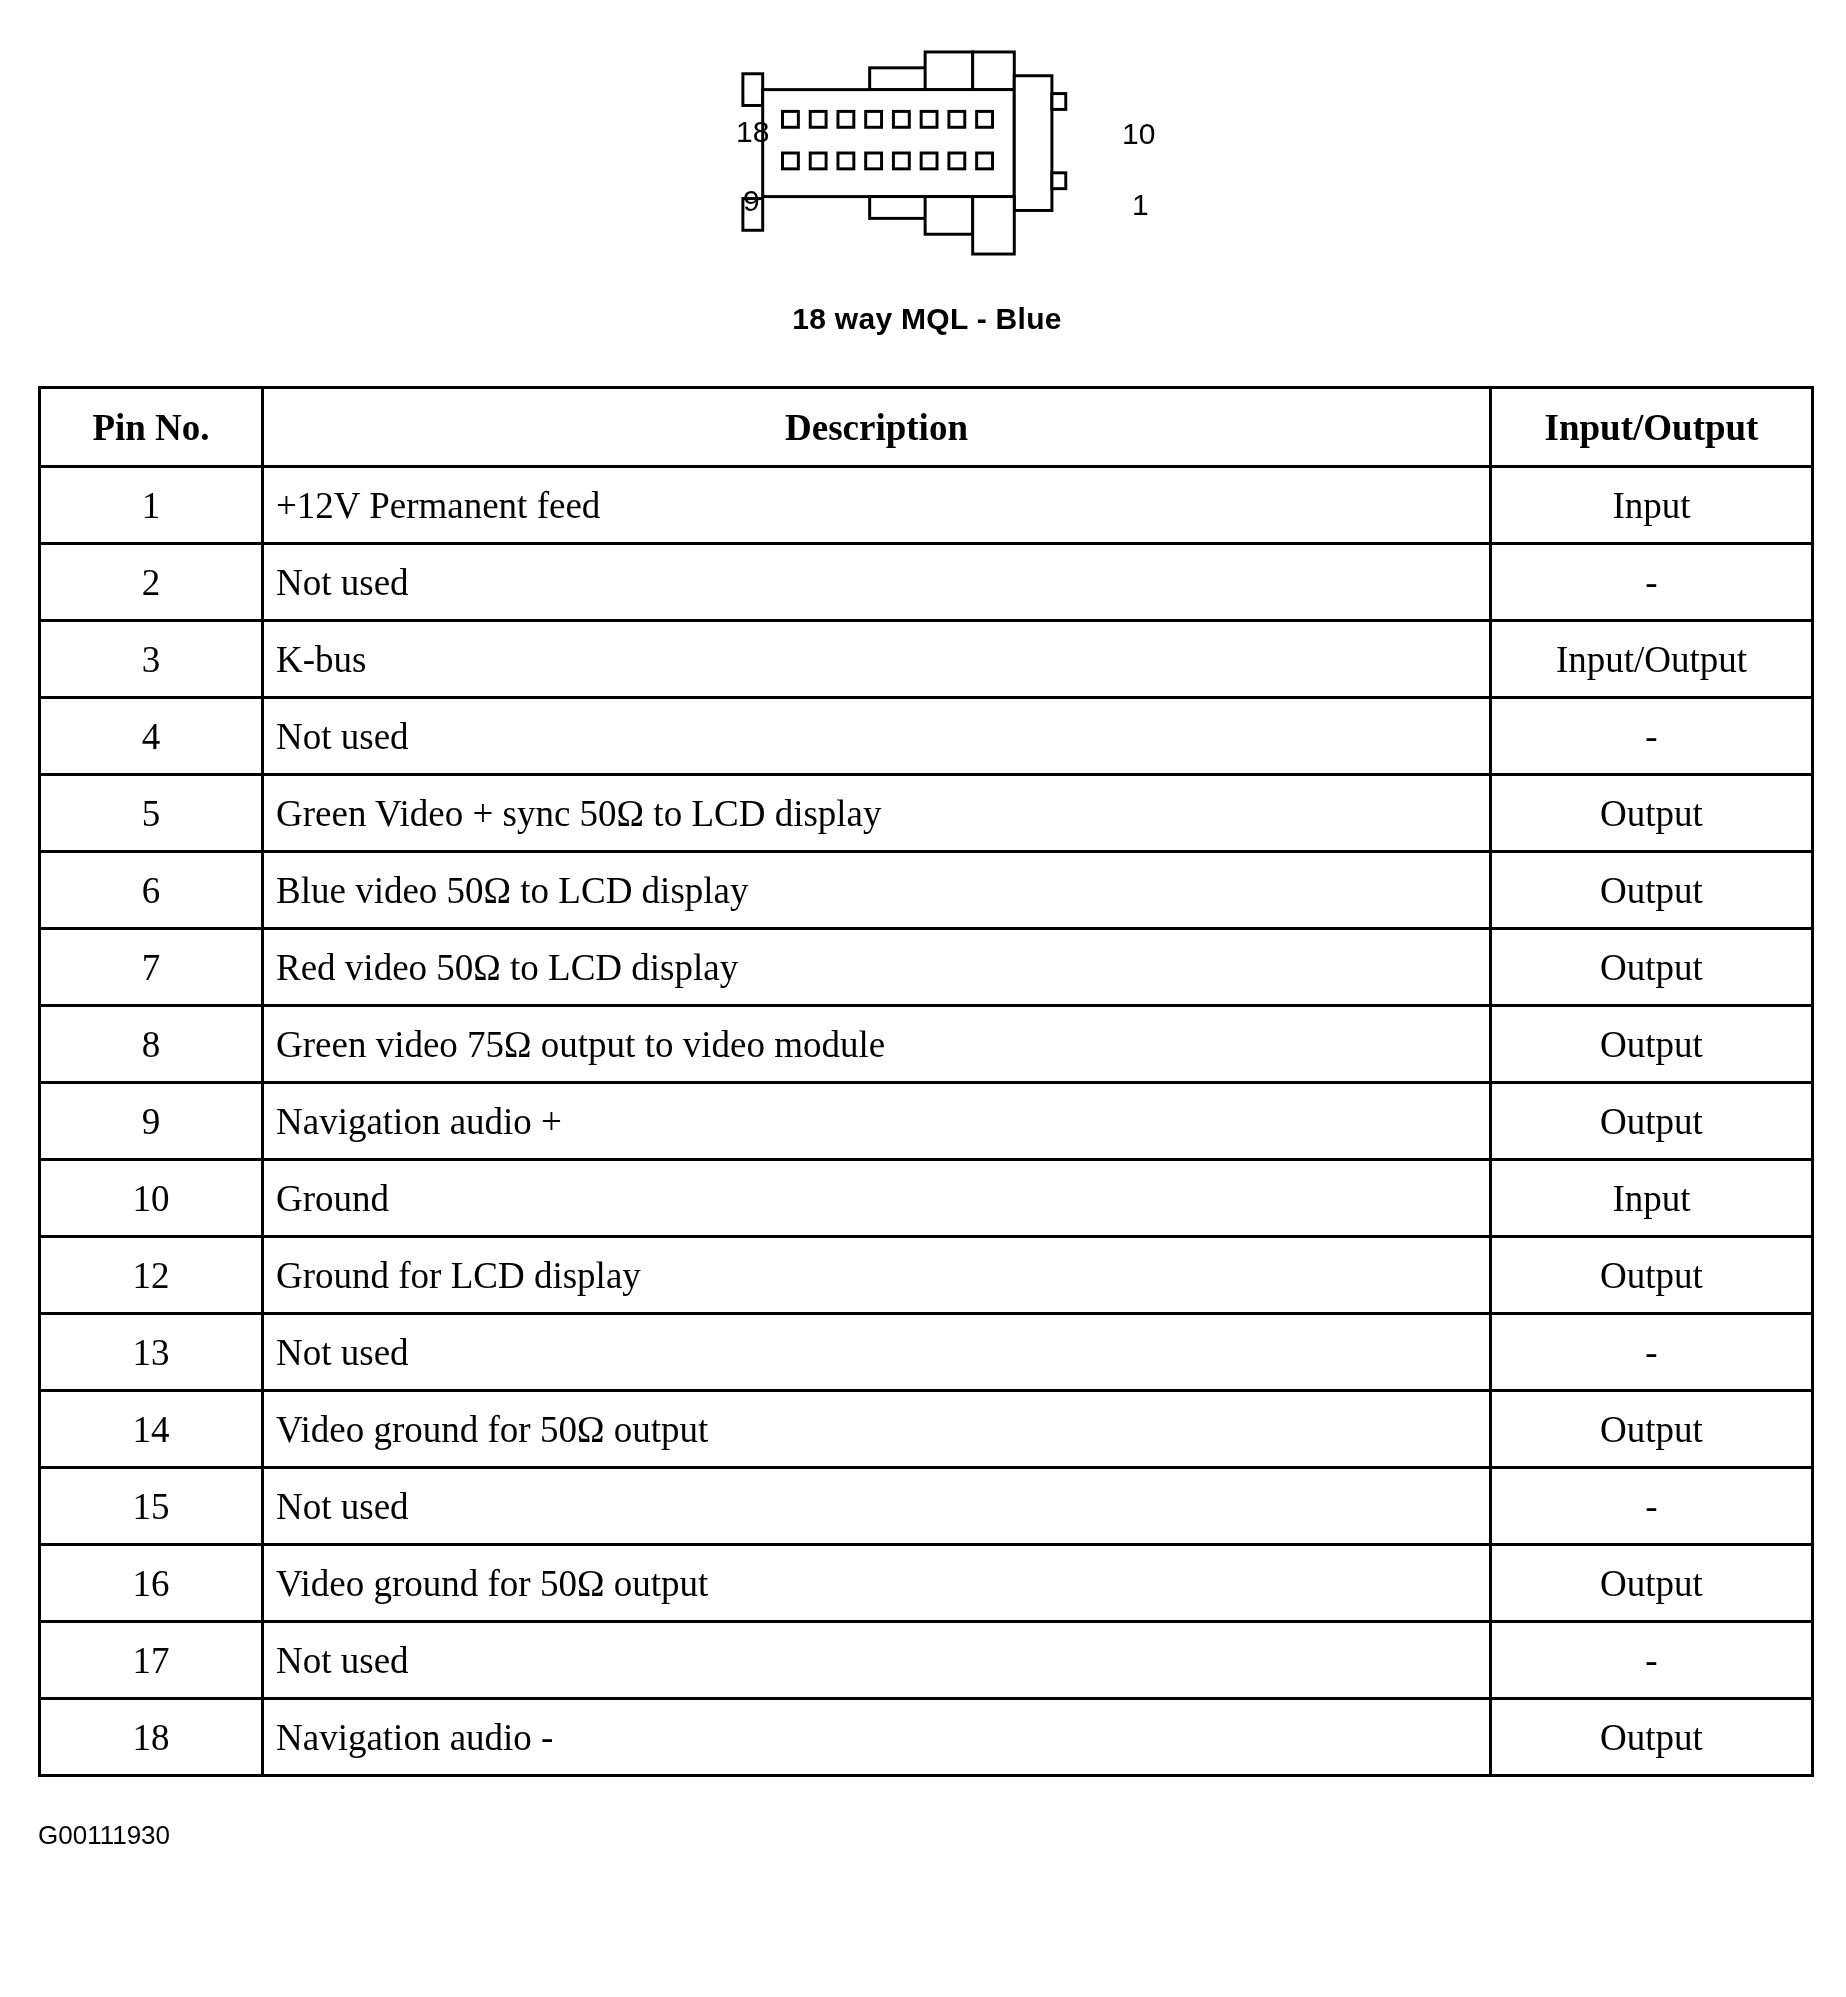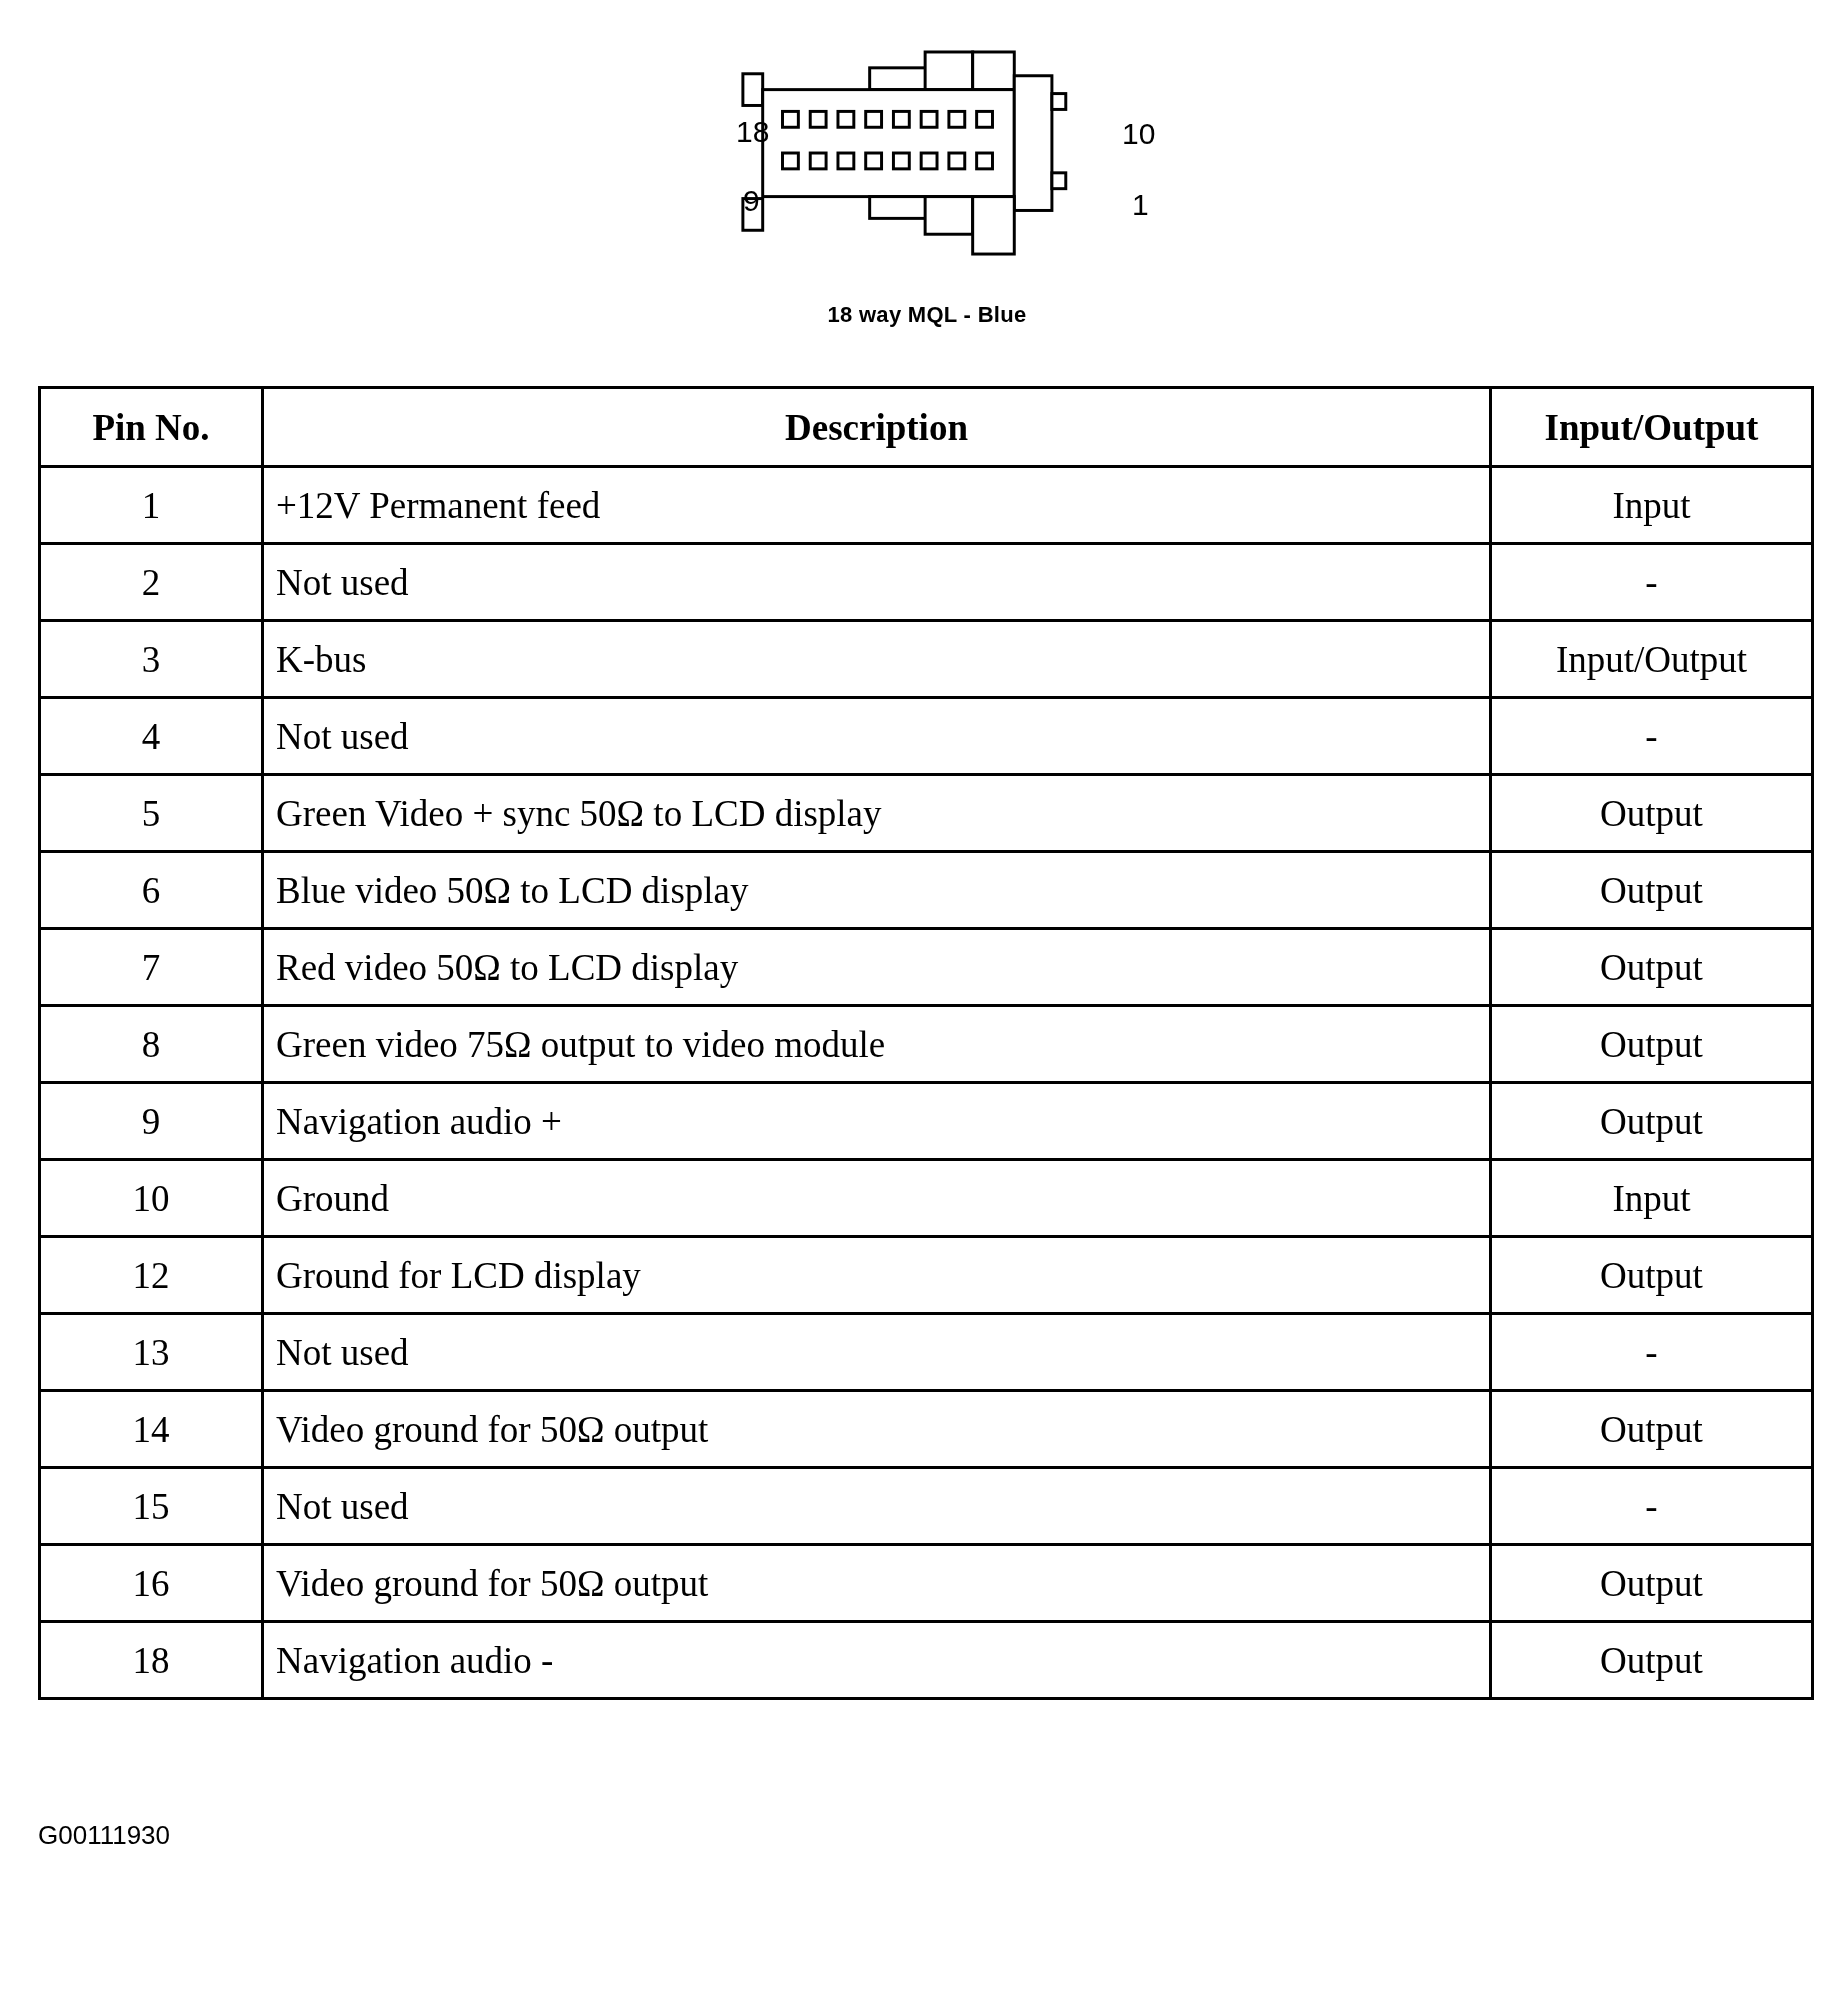--- a/index.html
+++ b/index.html
@@ -47,21 +47,21 @@
   .lbl-9  { left: 735px; top: 186px; }
   .lbl-10 { left: 1114px; top: 119px; }
   .lbl-1  { left: 1124px; top: 190px; }
 
   .caption {
     position: absolute;
     top: 302px;
     left: 0;
     width: 100%;
     text-align: center;
-    font-size: 22px;
+    font-size: 30px;
     font-weight: bold;
     letter-spacing: 0.3px;
   }
 
   
   table.pinout {
     position: absolute;
     top: 386px;
     left: 38px;
     width: 1772px;
@@ -237,20 +237,25 @@
         <td class="pin">15</td>
         <td class="desc">Not used</td>
         <td class="io">-</td>
       </tr>
       <tr>
         <td class="pin">16</td>
         <td class="desc">Video ground for 50Ω output</td>
         <td class="io">Output</td>
       </tr>
       <tr>
+        <td class="pin">17</td>
+        <td class="desc">Not used</td>
+        <td class="io">-</td>
+      </tr>
+      <tr>
         <td class="pin">18</td>
         <td class="desc">Navigation audio -</td>
         <td class="io">Output</td>
       </tr>
     </tbody>
   </table>
 
   <div class="footer-code">G00111930</div>
 
 </div>

